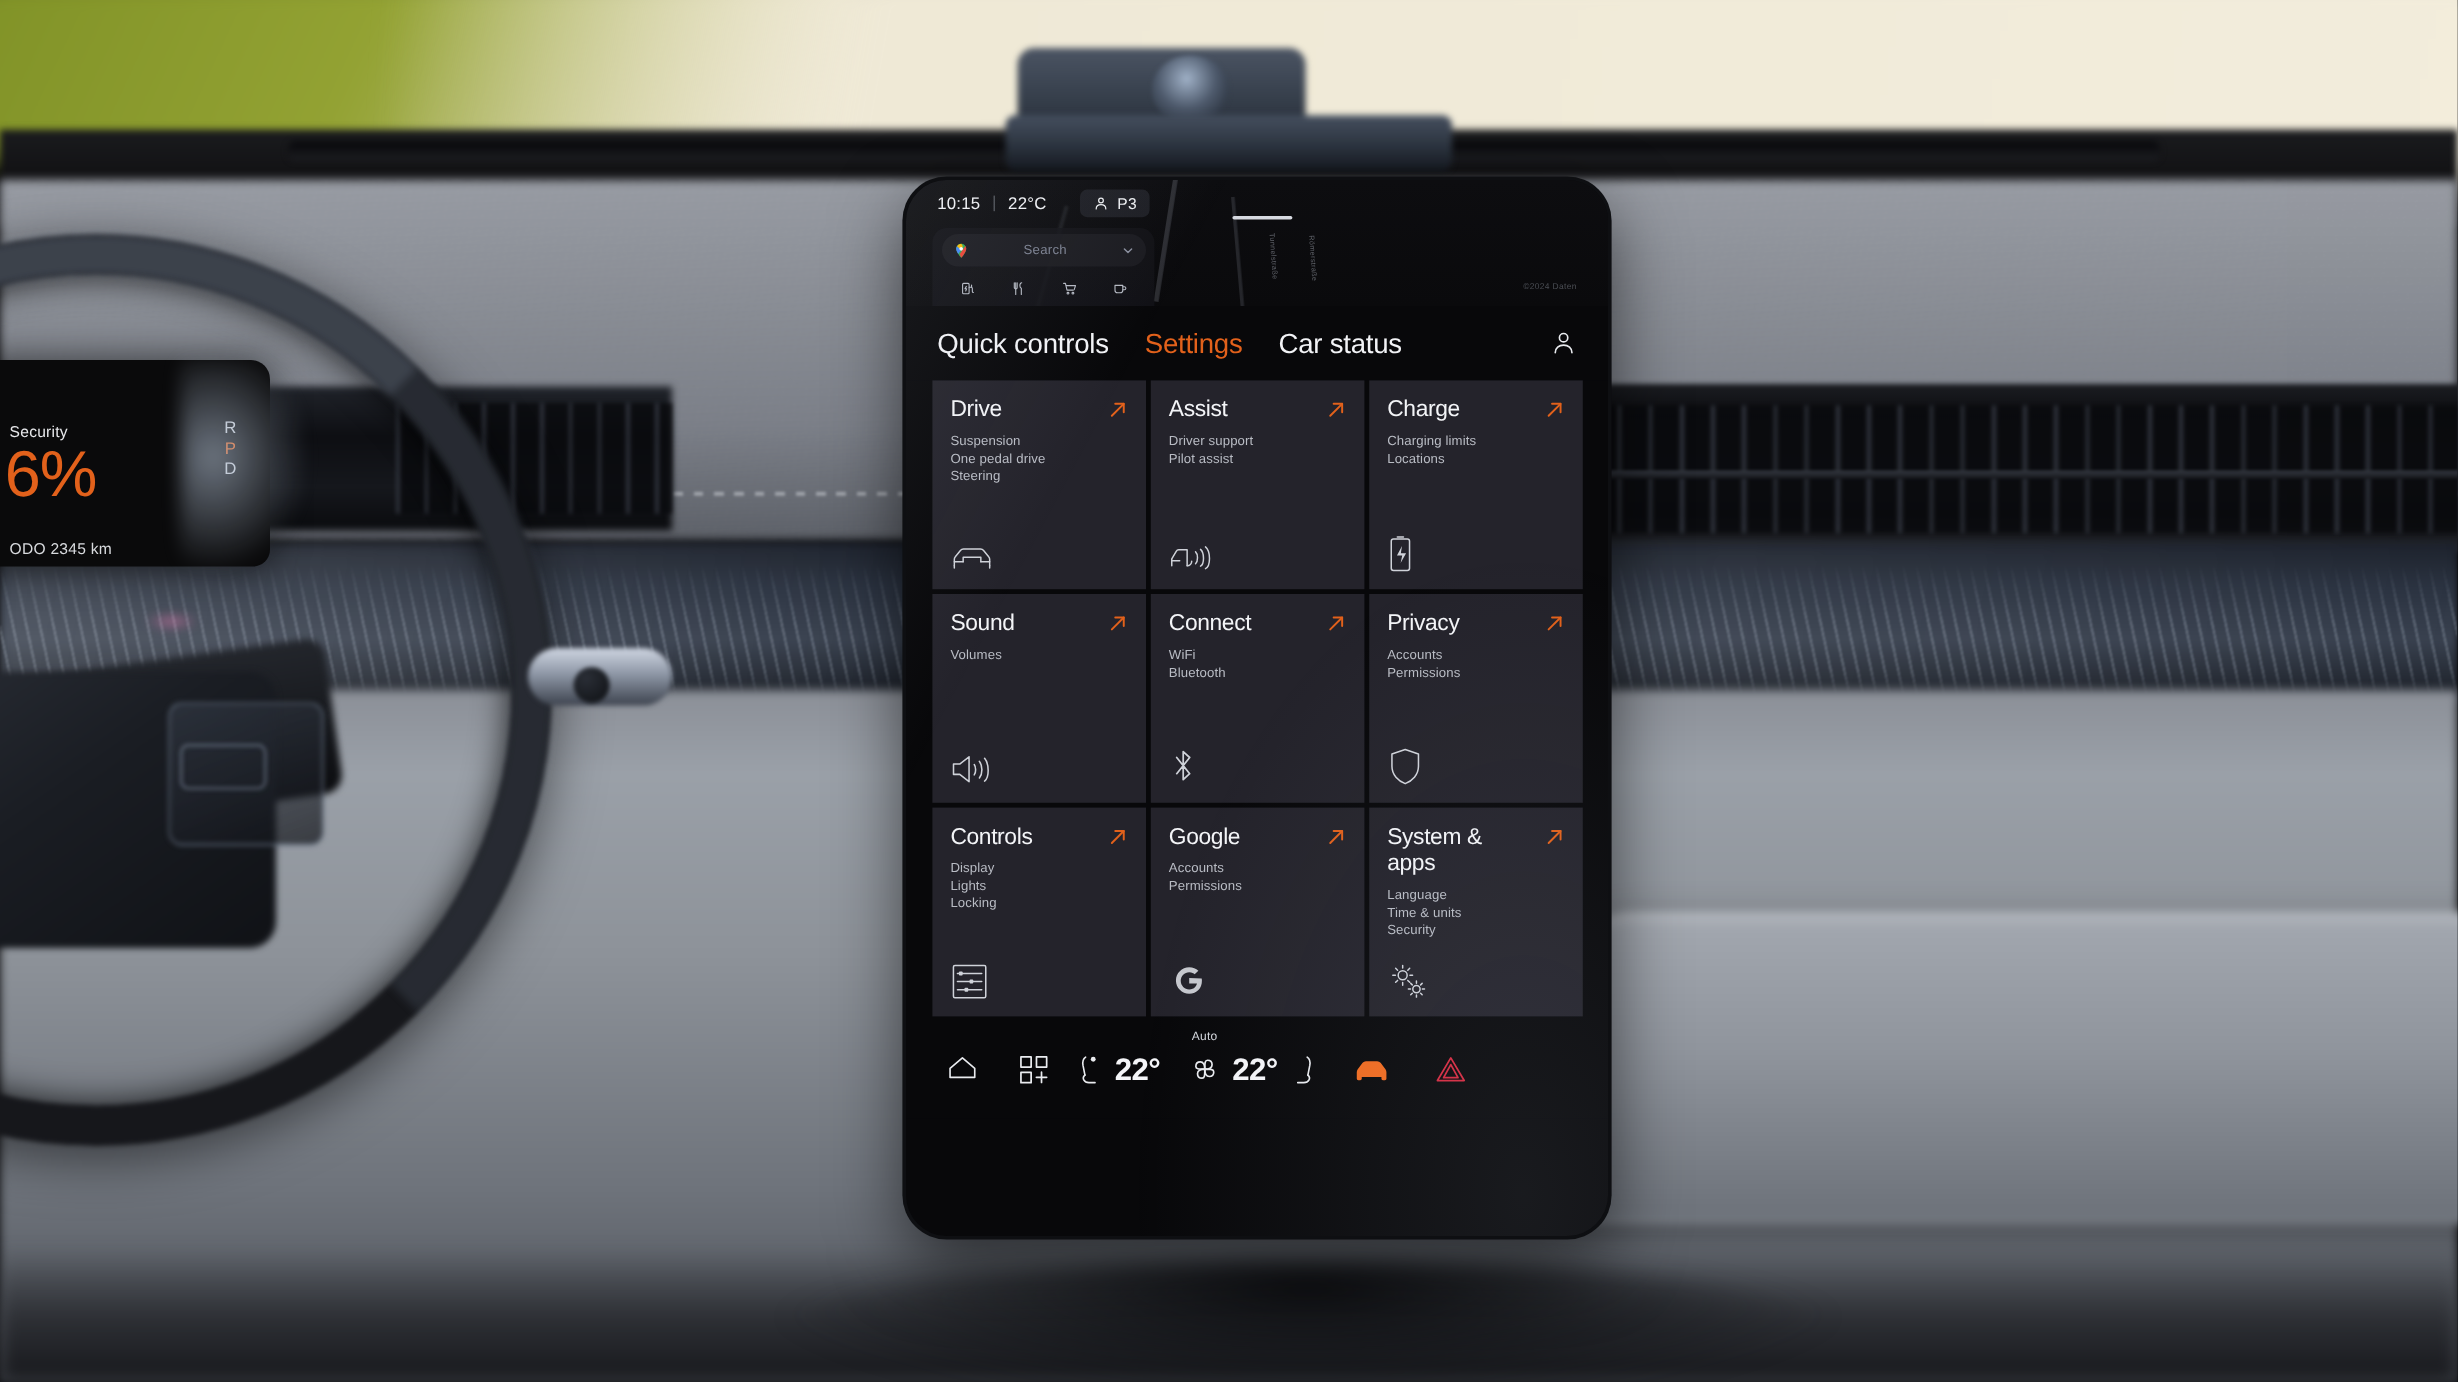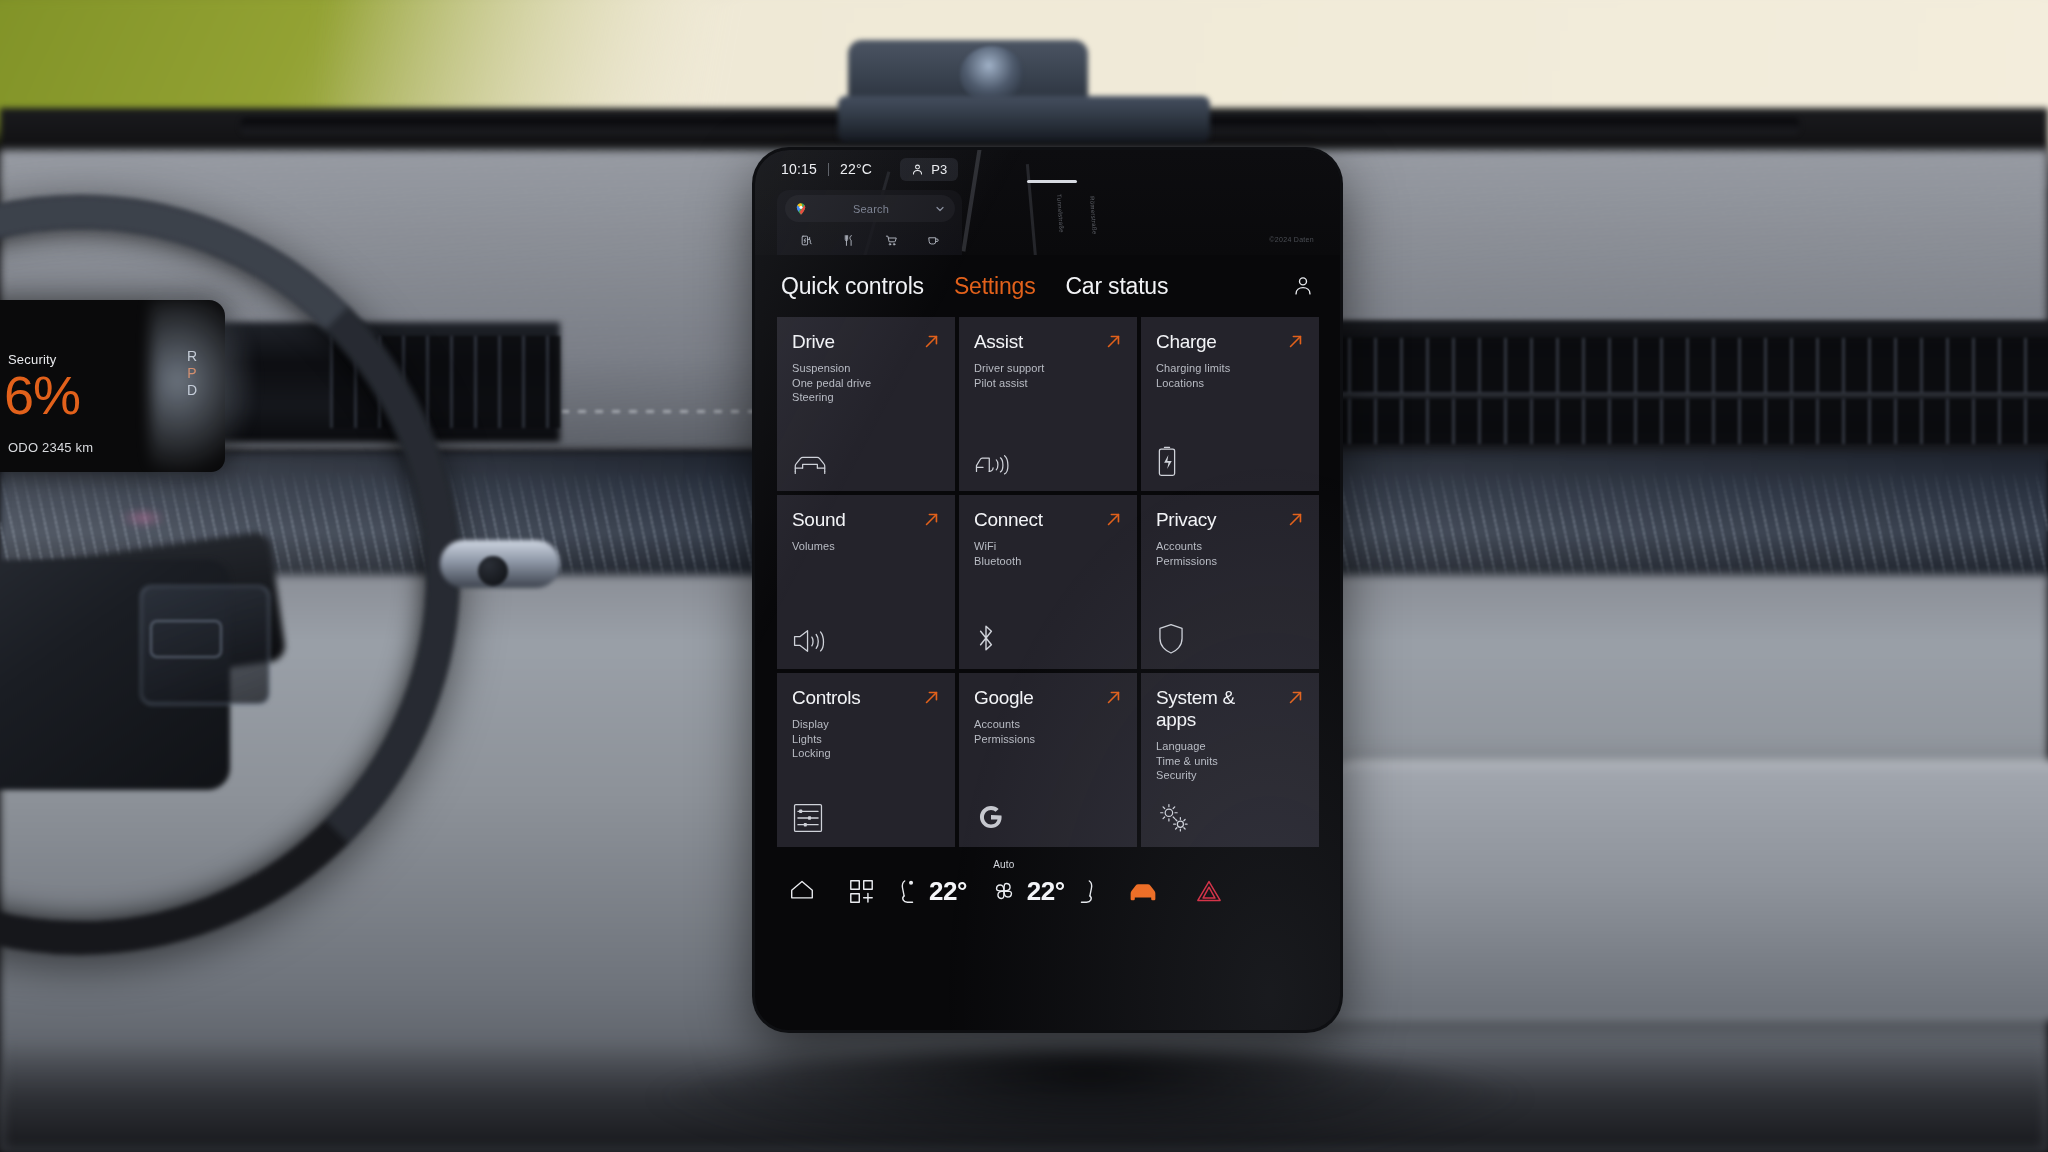--- a/index.html
+++ b/index.html
@@ -158,21 +158,21 @@
   }
   #cluster .cl-battery-label {
     position:absolute; left:28px; top:52px;
     font-size:13px; color:#e8e9ec; letter-spacing:.2px;
   }
   #cluster .cl-battery-value {
     position:absolute; left:24px; top:64px;
     font-size:54px; font-weight:400; color:#e2611b; letter-spacing:-1px;
   }
   #cluster .cl-odo {
-    position:absolute; left:28px; top:140px;
+    position:absolute; left:28px; top:150px;
     font-size:13px; color:#d8dade; letter-spacing:.2px;
   }
   #cluster .cl-gears {
     position:absolute; right:28px; top:48px;
     display:flex; flex-direction:column; align-items:center; gap:1px;
   }
   #cluster .cl-gears span { font-size:14px; line-height:16px; color:#c9ccd2; }
   #cluster .cl-gears span.active { color:#e2611b; }
   .cluster-glare {
     position:absolute; left:150px; top:300px; width:110px; height:180px;

